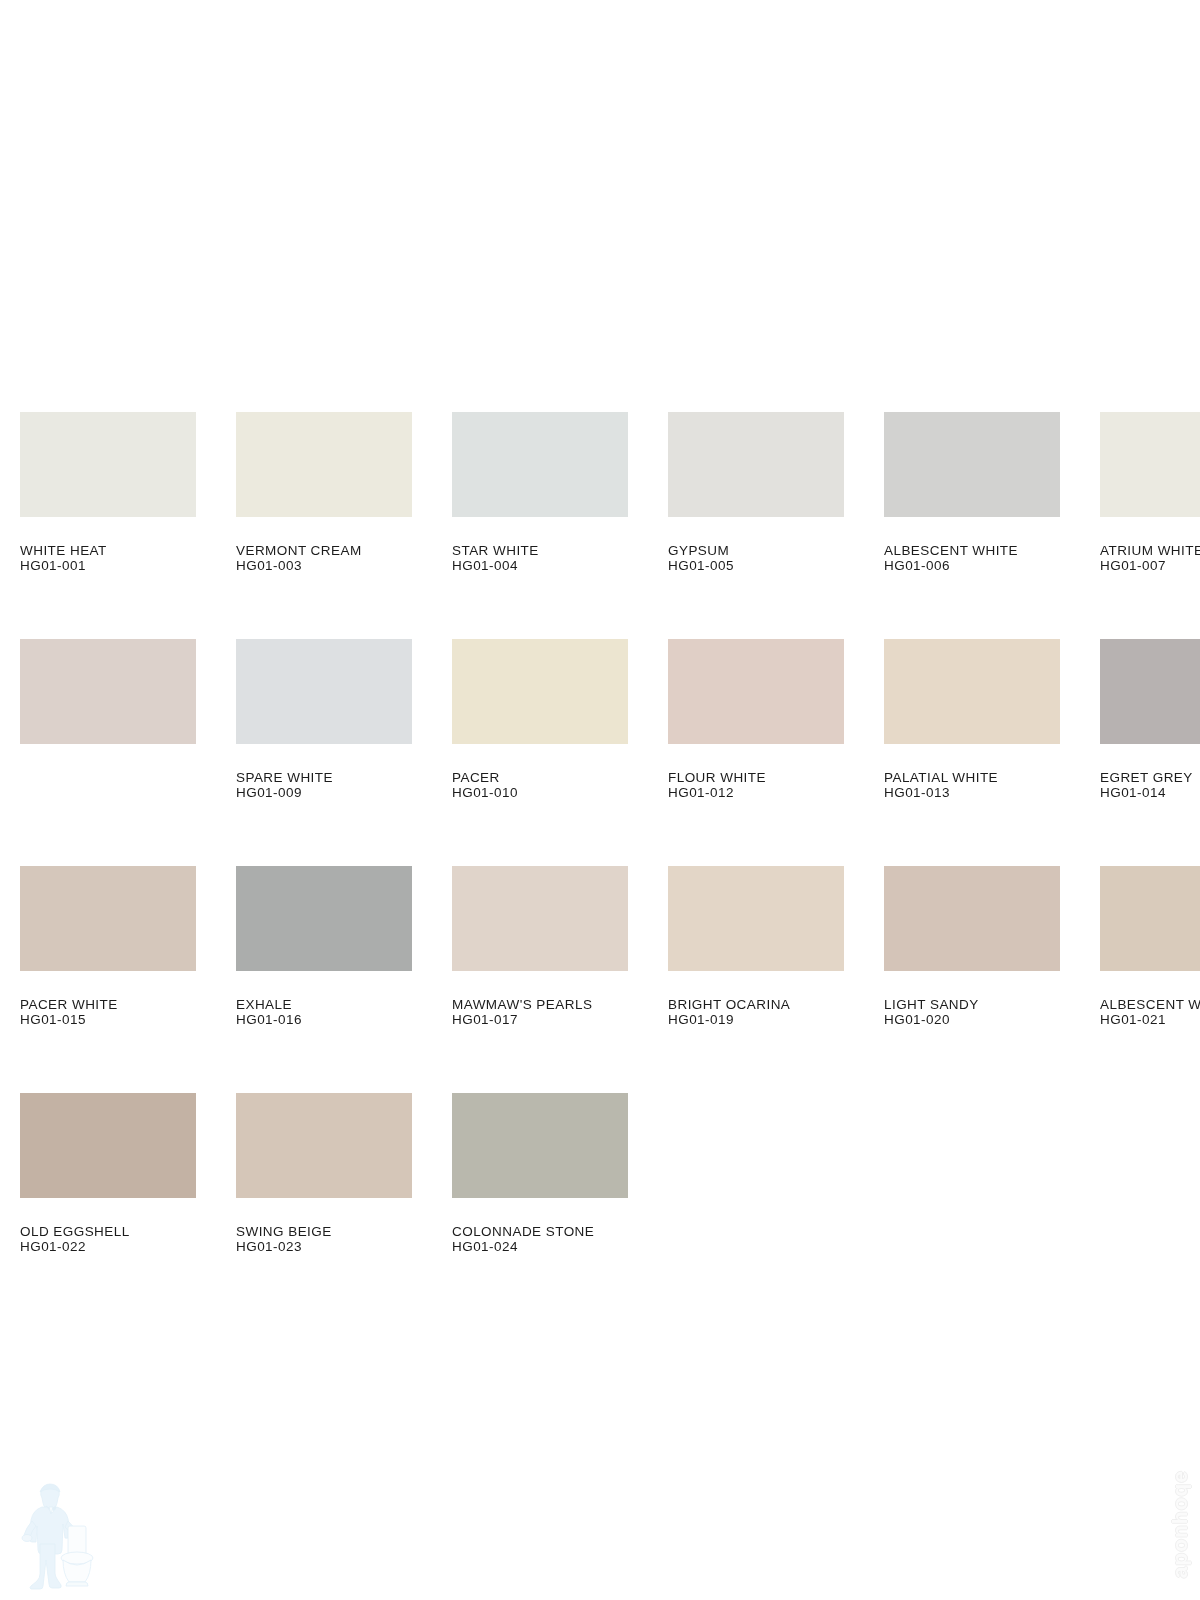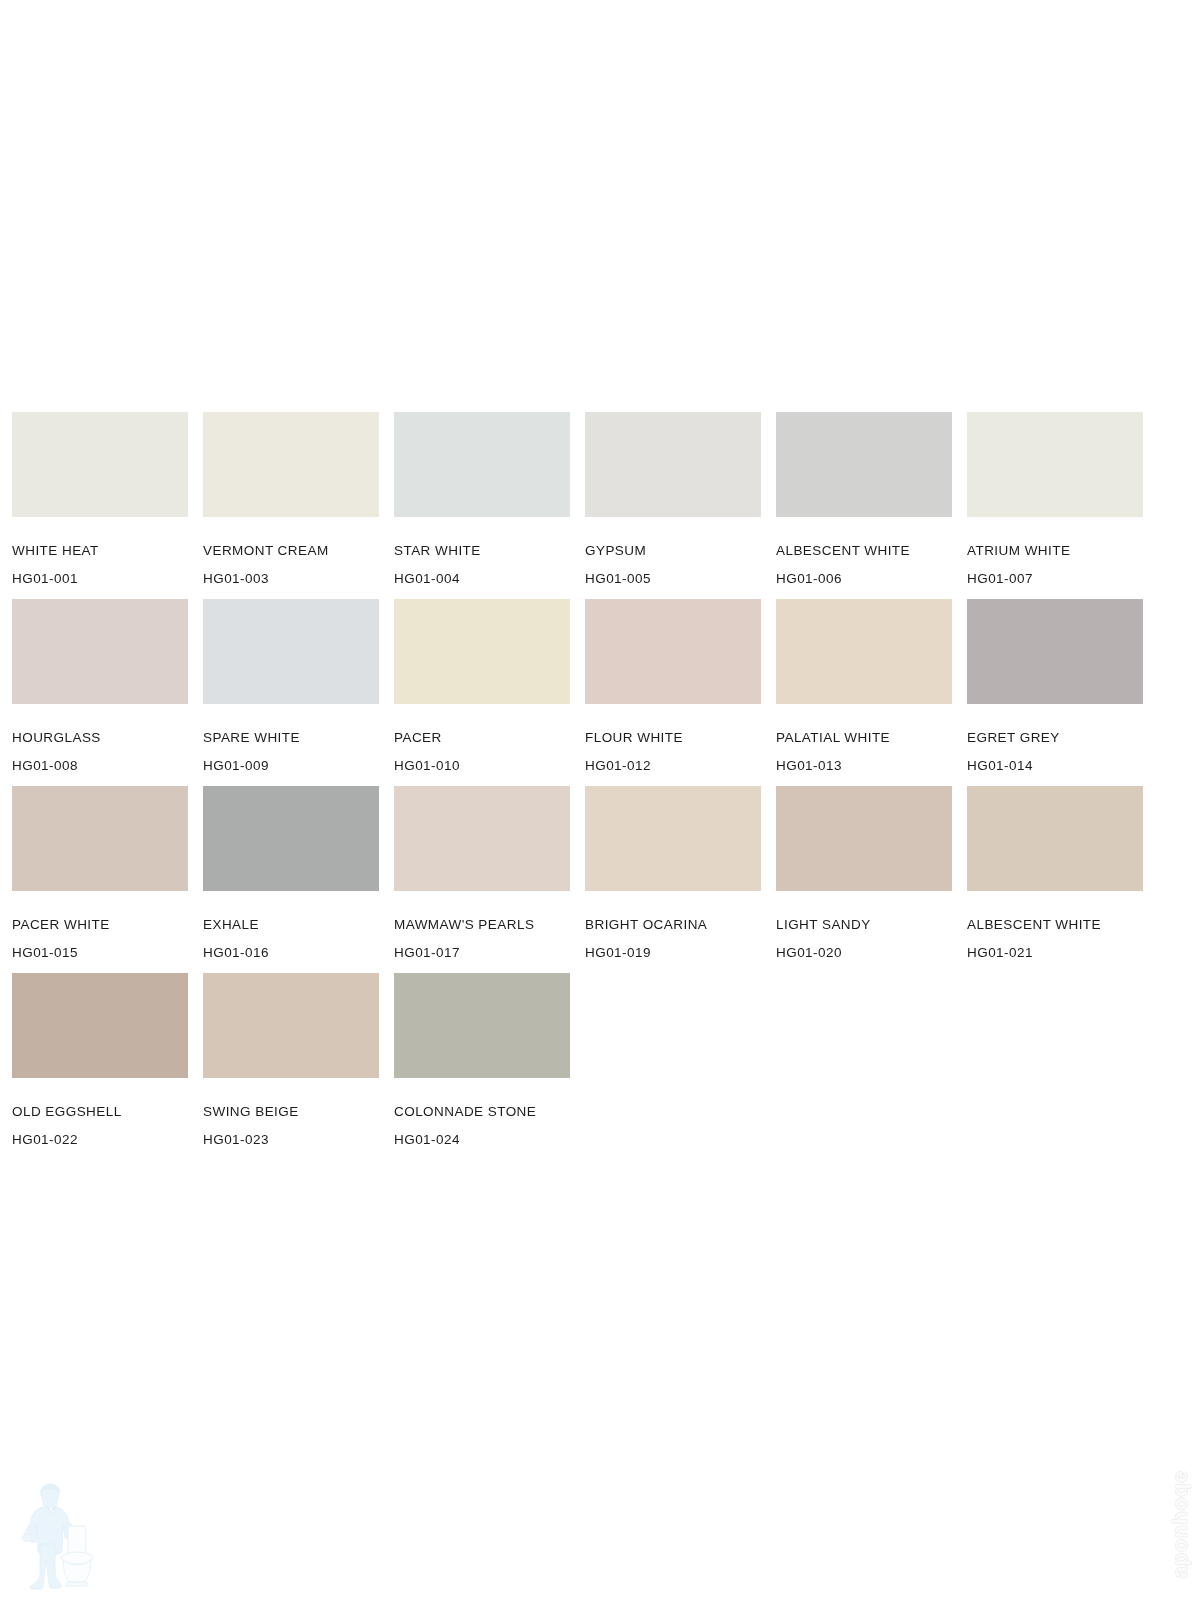--- a/index.html
+++ b/index.html
@@ -13,27 +13,28 @@
     height: 1600px;
     position: relative;
     font-family: "Liberation Sans", sans-serif;
     color: #1a1a1a;
     overflow: hidden;
   }
 
   
   #palette-grid {
     position: absolute;
-    left: 12px;
+    left: 20px;
     top: 412px;
     width: 1160px;
     display: grid;
     grid-template-columns: repeat(6, 176px);
     column-gap: 15px;
     row-gap: 0px;
+    gap: 40px;
   }
 
   .swatch-cell {
     width: 176px;
     height: 187px;
     position: relative;
   }
 
   .swatch-chip {
     width: 176px;
@@ -52,21 +53,21 @@
     color: #1c1c1c;
     white-space: nowrap;
     font-weight: 400;
   }
 
   .swatch-code {
     font-size: 13.5px;
     letter-spacing: 0.45px;
     line-height: 1.0;
     color: #1c1c1c;
-    margin-top: 14px;
+    margin-top: 1px;
     white-space: nowrap;
     font-weight: 400;
   }
 
   
   #plumber-watermark {
     position: absolute;
     left: 18px;
     bottom: 6px;
     width: 90px;
@@ -139,24 +140,20 @@
       </div>
       <div class="swatch-cell">
         <div class="swatch-chip" style="background-color: rgb(235, 234, 225);"></div>
         <div class="swatch-meta">
           <div class="swatch-name">ATRIUM WHITE</div>
           <div class="swatch-code">HG01-007</div>
         </div>
       </div>
       <div class="swatch-cell">
         <div class="swatch-chip" style="background-color: rgb(220, 209, 203);"></div>
-        <div class="swatch-meta">
-          <div class="swatch-name">HOURGLASS</div>
-          <div class="swatch-code">HG01-008</div>
-        </div>
       </div>
       <div class="swatch-cell">
         <div class="swatch-chip" style="background-color: rgb(221, 224, 226);"></div>
         <div class="swatch-meta">
           <div class="swatch-name">SPARE WHITE</div>
           <div class="swatch-code">HG01-009</div>
         </div>
       </div>
       <div class="swatch-cell">
         <div class="swatch-chip" style="background-color: rgb(236, 229, 208);"></div>

